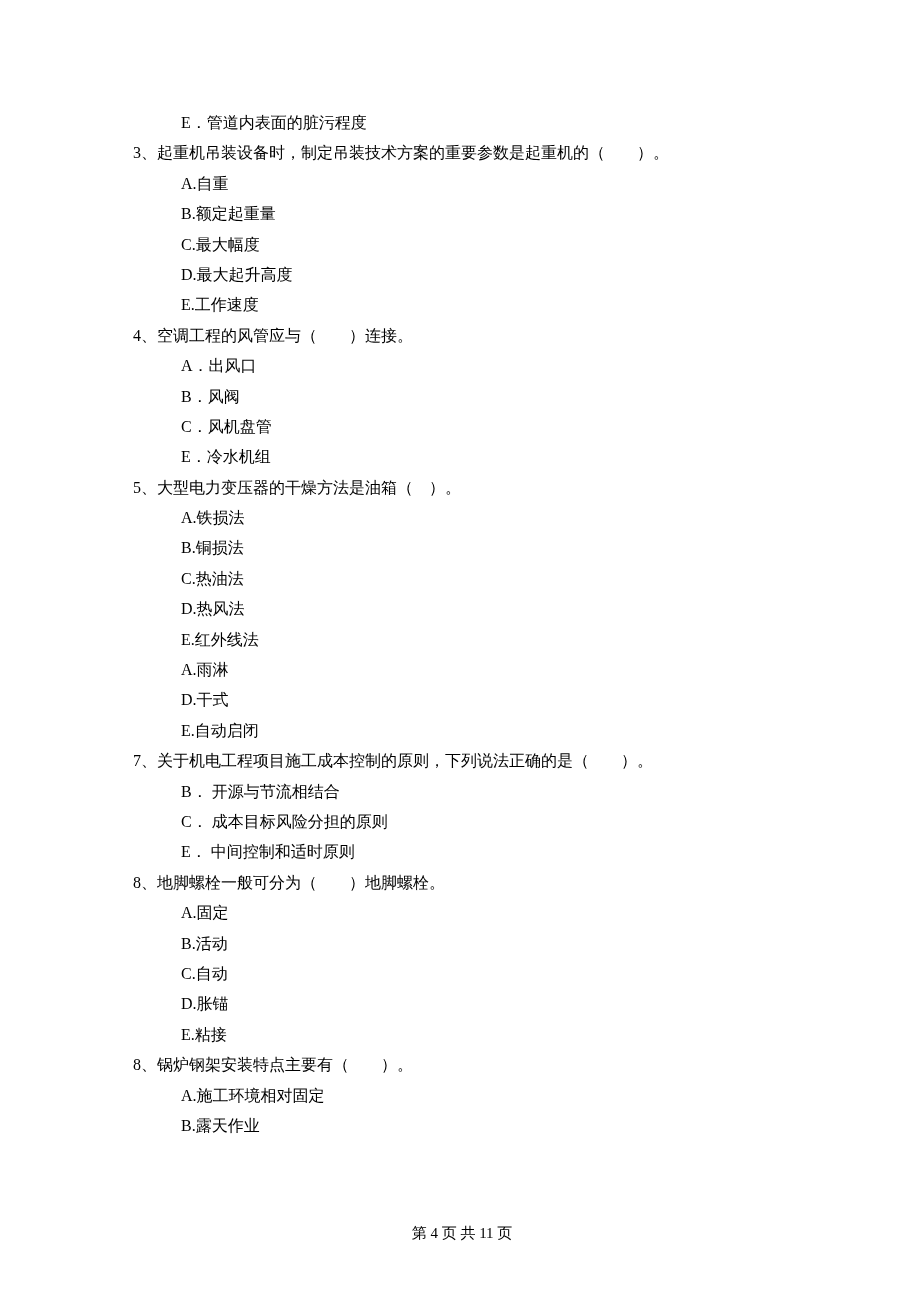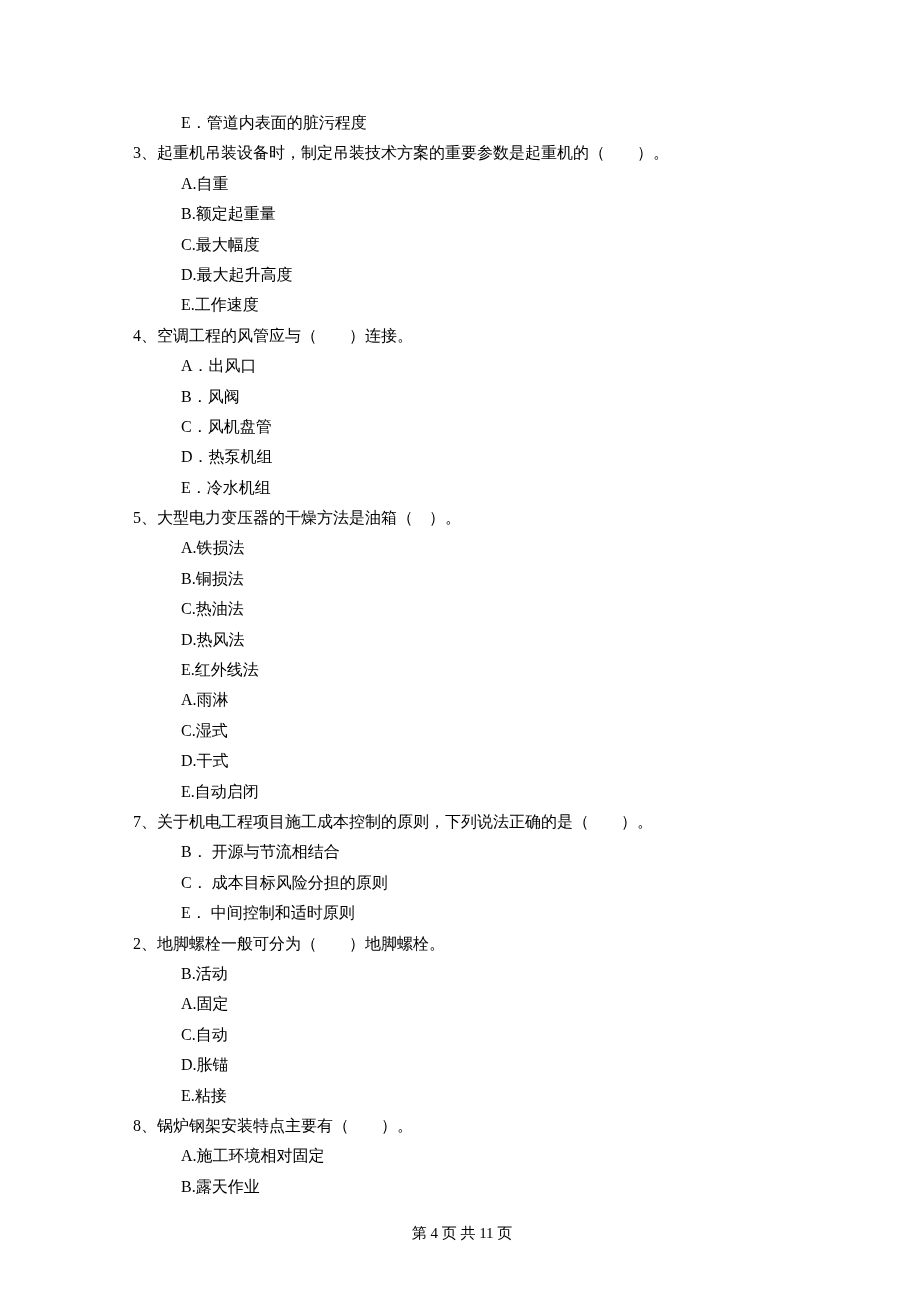--- a/index.html
+++ b/index.html
@@ -49,43 +49,41 @@
   <div class="option-line">A.自重</div>
   <div class="option-line">B.额定起重量</div>
   <div class="option-line">C.最大幅度</div>
   <div class="option-line">D.最大起升高度</div>
   <div class="option-line">E.工作速度</div>
 
   <div class="question-line">4、空调工程的风管应与（　　）连接。</div>
   <div class="option-line">A．出风口</div>
   <div class="option-line">B．风阀</div>
   <div class="option-line">C．风机盘管</div>
-  <div class="option-line">D．热泵机组</div>
   <div class="option-line">E．冷水机组</div>
 
   <div class="question-line">5、大型电力变压器的干燥方法是油箱（　）。</div>
   <div class="option-line">A.铁损法</div>
   <div class="option-line">B.铜损法</div>
   <div class="option-line">C.热油法</div>
   <div class="option-line">D.热风法</div>
   <div class="option-line">E.红外线法</div>
 
   <div class="option-line">A.雨淋</div>
-  <div class="option-line">C.湿式</div>
   <div class="option-line">D.干式</div>
   <div class="option-line">E.自动启闭</div>
 
   <div class="question-line">7、关于机电工程项目施工成本控制的原则，下列说法正确的是（　　）。</div>
   <div class="option-line">B． 开源与节流相结合</div>
   <div class="option-line">C． 成本目标风险分担的原则</div>
   <div class="option-line">E． 中间控制和适时原则</div>
 
-  <div class="question-line">2、地脚螺栓一般可分为（　　）地脚螺栓。</div>
+  <div class="question-line">8、地脚螺栓一般可分为（　　）地脚螺栓。</div>
+  <div class="option-line">A.固定</div>
   <div class="option-line">B.活动</div>
-  <div class="option-line">A.固定</div>
   <div class="option-line">C.自动</div>
   <div class="option-line">D.胀锚</div>
   <div class="option-line">E.粘接</div>
 
   <div class="question-line">8、锅炉钢架安装特点主要有（　　）。</div>
   <div class="option-line">A.施工环境相对固定</div>
   <div class="option-line">B.露天作业</div>
 
 </div>
 

